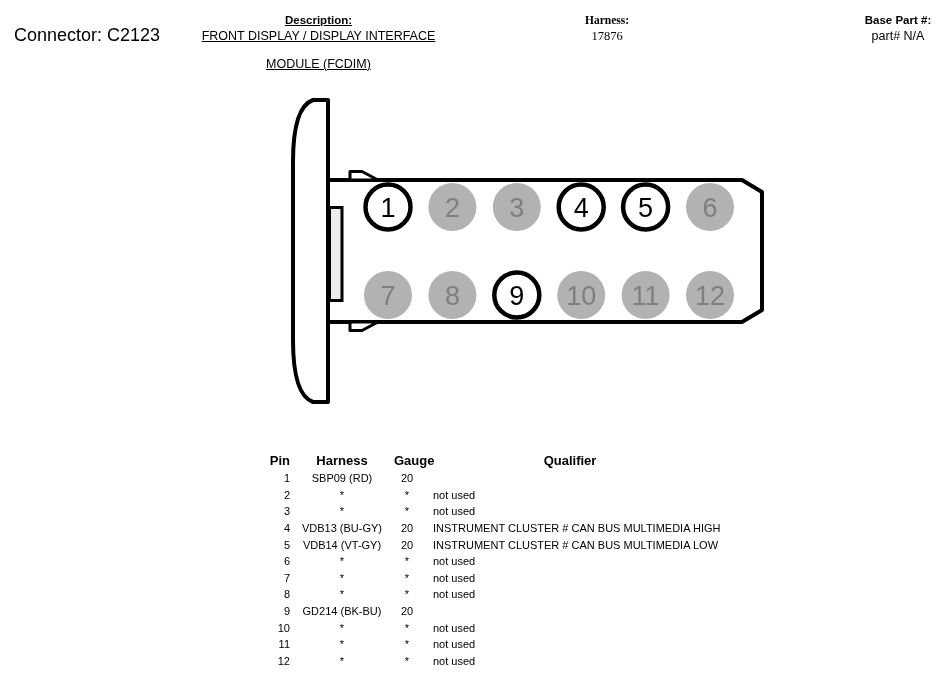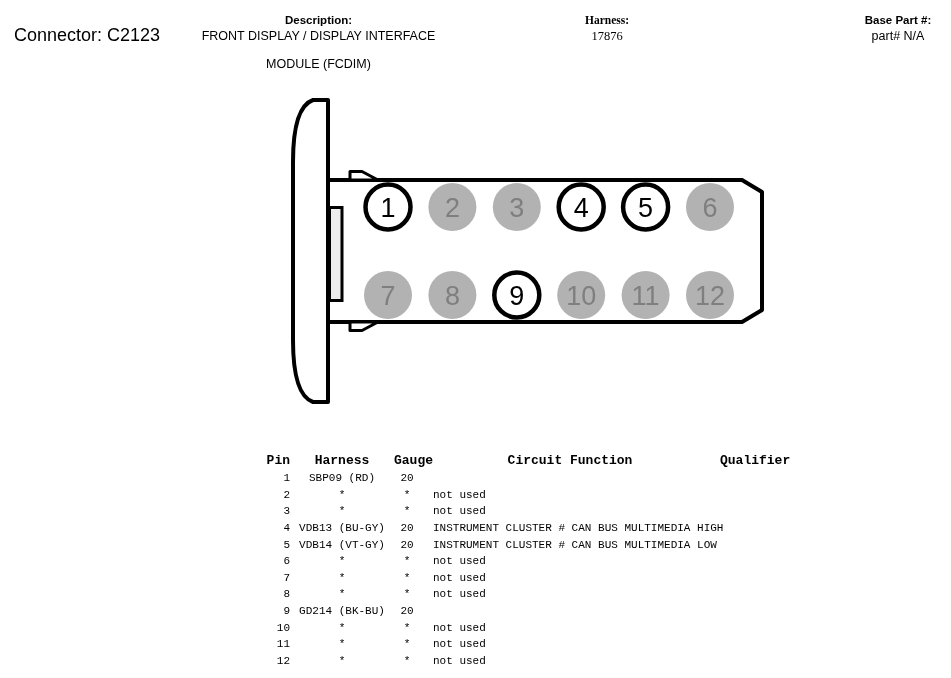--- a/index.html
+++ b/index.html
@@ -14,34 +14,34 @@
   }
   
   .connector-title {
     position:absolute; left:14px; top:26px;
     font-size:18px; font-weight:normal; line-height:18px;
     white-space:nowrap;
   }
   .hdr-block { position:absolute; top:13px; text-align:center; }
   .hdr-label { font-size:11.5px; font-weight:bold; line-height:14px; }
   .hdr-value { font-size:12.5px; line-height:15.5px; margin-top:2px; }
-  .desc-block { left:160px; width:317px; }
+  .desc-block { left:160px; width:317px;text-decoration:underline; }
   .harness-block { left:537px; width:140px;font-family:Liberation Serif, serif; }
   .basepart-block { left:828px; width:140px; }
 
   
   .diagram-wrap { position:absolute; left:285px; top:95px; width:485px; height:315px; }
   .diagram-wrap svg { display:block; width:100%; height:100%; }
   .pin-num {
     font-family:"Liberation Sans", sans-serif;
     font-size:27px;
   }
 
   
-  .pin-table { position:absolute; left:254px; top:451px; width:524px;font-family:Liberation Mono, monospace; }
+  .pin-table { position:absolute; left:254px; top:451px; width:524px; }
   .pt-header, .pt-row {
     display:grid;
     grid-template-columns:36px 104px 26px 300px 58px;
     align-items:center;
     white-space:nowrap;
   }
   .pt-header { height:19px; font-size:13px; font-weight:bold; }
   .pt-row { height:16.6px; font-size:11px; }
   .c-pin { text-align:right; }
   .c-circuit { text-align:center; }
@@ -136,21 +136,20 @@
           </g>
         </g>
     </svg>
   </div>
 
   <div class="pin-table">
     <div class="pt-header" id="pt-header">
         <span class="c-pin">Pin</span>
         <span class="c-circuit">Harness</span>
         <span class="c-gauge">Gauge</span>
-        <span class="c-function">Circuit Function</span>
         <span class="c-qualifier">Qualifier</span>
       </div>
     <div id="pt-rows">
         <div class="pt-row">
           <span class="c-pin">1</span>
           <span class="c-circuit">SBP09 (RD)</span>
           <span class="c-gauge">20</span>
           <span class="c-qualifier"></span>
         </div>
         <div class="pt-row">

